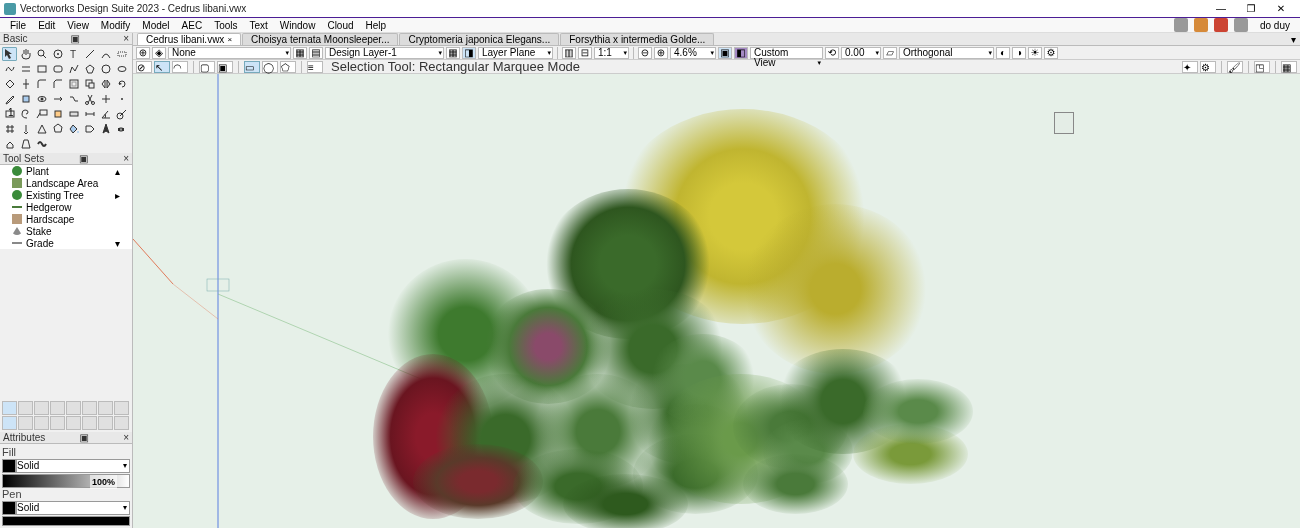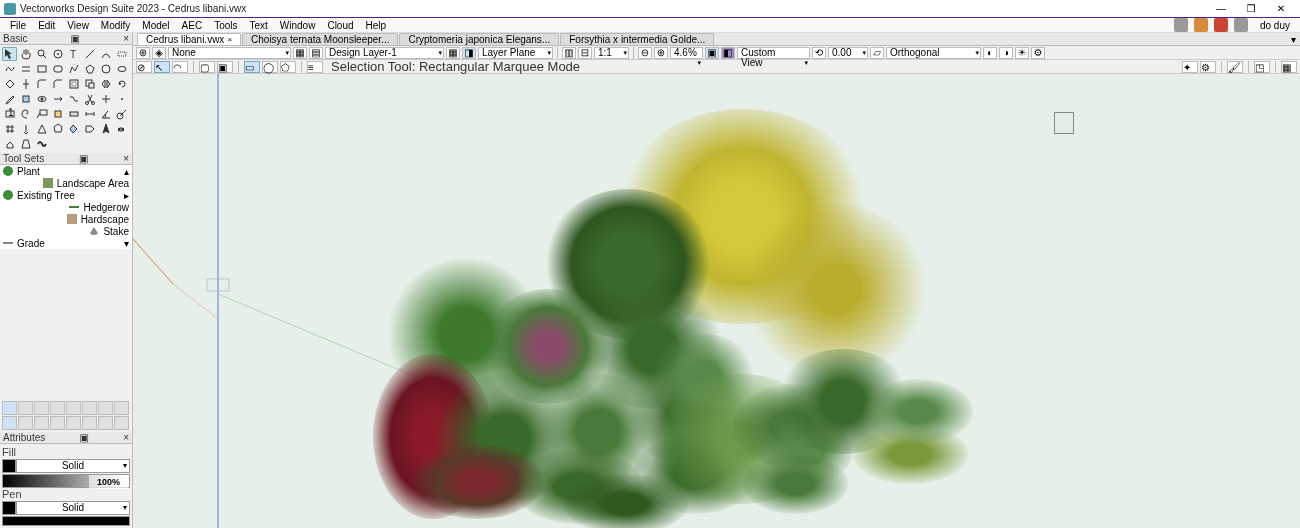--- a/index.html
+++ b/index.html
@@ -18,37 +18,37 @@
 .left-col { width:133px; display:flex; flex-direction:column; background:#f0f0f0; border-right:1px solid #bbb; }
 .panel-hdr { height:12px; background:#e8e8e8; border-bottom:1px solid #bbb; display:flex; align-items:center; padding:0 3px; font-size:9px; color:#333; }
 .panel-hdr .x { margin-left:auto; cursor:pointer; }
 .basic-tools { flex:0 0 auto; }
 .tool-grid { display:grid; grid-template-columns:repeat(8,15px); gap:1px; padding:2px; }
 .tool-grid .tl { width:15px; height:14px; display:flex; align-items:center; justify-content:center; cursor:pointer; border-radius:1px; }
 .tool-grid .tl.active { background:#cde4f7; border:1px solid #7ab; }
 .tool-grid svg { width:12px; height:12px; }
 .toolsets { flex:1; min-height:0; display:flex; flex-direction:column; }
 .ts-list { background:#fff; }
-.ts-item { height:12px; display:flex; align-items:center; padding:0 3px; gap:4px; cursor:pointer;justify-content:flex-end; }
+.ts-item { height:12px; display:flex; align-items:center; padding:0 12px; gap:4px; cursor:pointer; }
 .ts-item .ic { width:10px; height:10px; background:#3a8b3a; border-radius:50%; }
 .ts-item .ic.sq { border-radius:0; background:#7a9a5a; }
 .ts-item .ic.ln { border-radius:0; height:2px; width:10px; background:#4a7a3a; }
 .ts-item .ic.trg { width:0; height:0; border-left:5px solid transparent; border-right:5px solid transparent; border-bottom:8px solid #8a8a8a; background:none; }
 .ts-iconrow { display:grid; grid-template-columns:repeat(8,15px); gap:1px; padding:2px; margin-top:auto; }
 .ts-iconrow .tib { width:15px; height:14px; background:#e0e0e0; border:1px solid #bbb; cursor:pointer; }
 .ts-iconrow .tib.active { background:#cde4f7; }
 .attrs { flex:0 0 auto; }
 .attr-body { padding:2px; }
 .attr-label { font-size:11px; color:#444; }
 .attr-row { display:flex; height:14px; margin:1px 0; }
 .swatch { width:14px; height:14px; background:#000; border:1px solid #999; }
-.attr-sel { flex:1; background:#fff; border:1px solid #999; text-align:center; line-height:12px; font-size:9px; position:relative; }
+.attr-sel { flex:1; background:#fff; border:1px solid #999; line-height:12px; font-size:9px; position:relative; }
 .attr-sel::after { content:"▾"; position:absolute; right:2px; font-size:8px; }
 .grad-bar { height:14px; background:linear-gradient(90deg,#000,#fff); border:1px solid #999; position:relative; }
-.grad-bar .pct { position:absolute; right:1px; color:#000; font-weight:bold; font-size:9px; line-height:14px; background:rgba(255,255,255,0.6); padding:0 8px; }
+.grad-bar .pct { position:absolute; right:12px; color:#000; font-weight:bold; font-size:9px; line-height:14px; background:rgba(255,255,255,0.6); padding:0 2px; }
 .line-bar { height:10px; background:#000; margin-top:1px; border:1px solid #999; }
 .right-col { flex:1; display:flex; flex-direction:column; position:relative; }
 .doc-tabs { height:13px; background:#e8e8e8; display:flex; align-items:flex-end; padding-left:4px; border-bottom:1px solid #bbb; }
 .doc-tab { height:12px; padding:0 8px; background:#dcdcdc; border:1px solid #bbb; border-bottom:none; margin-right:1px; border-radius:2px 2px 0 0; font-size:9px; display:flex; align-items:center; gap:3px; cursor:pointer; }
 .doc-tab.active { background:#fff; }
 .doc-tab .x { font-size:8px; }
 .view-bar { height:14px; background:#f0f0f0; border-bottom:1px solid #ccc; display:flex; align-items:center; padding:0 3px; gap:2px; }
 .vb-ic { width:14px; height:12px; border:1px solid #bbb; background:#fff; cursor:pointer; display:flex; align-items:center; justify-content:center; }
 .vb-ic.pressed { background:#cde4f7; }
 .vb-sel { height:12px; border:1px solid #bbb; background:#fff; padding:0 12px 0 3px; font-size:9px; line-height:10px; position:relative; cursor:pointer; }
@@ -502,21 +502,21 @@
       <div class="vb-ic">▦</div>
       <div class="vb-ic pressed">◨</div>
       <div class="vb-sel" style="width:75px"><span>Layer Plane</span></div>
       <div class="vb-sep"></div>
       <div class="vb-ic">▥</div>
       <div class="vb-ic">⊟</div>
       <div class="vb-sel" style="width:35px"><span>1:1</span></div>
       <div class="vb-sep"></div>
       <div class="vb-ic">⊖</div>
       <div class="vb-ic">⊕</div>
-      <div class="vb-sel" style="width:33px"><span>4.6%</span></div>
+      <div class="vb-sel" style="width:46px"><span>4.6%</span></div>
       <div class="vb-ic pressed">▣</div>
       <div class="vb-ic" style="background:#a58ac4">◧</div>
       <div class="vb-sel" style="width:73px"><span>Custom View</span></div>
       <div class="vb-ic">⟲</div>
       <div class="vb-sel" style="width:40px"><span>0.00</span></div>
       <div class="vb-ic">▱</div>
       <div class="vb-sel" style="width:95px"><span>Orthogonal</span></div>
       <div class="vb-ic">◐</div>
       <div class="vb-ic">◑</div>
       <div class="vb-ic">☀</div>

